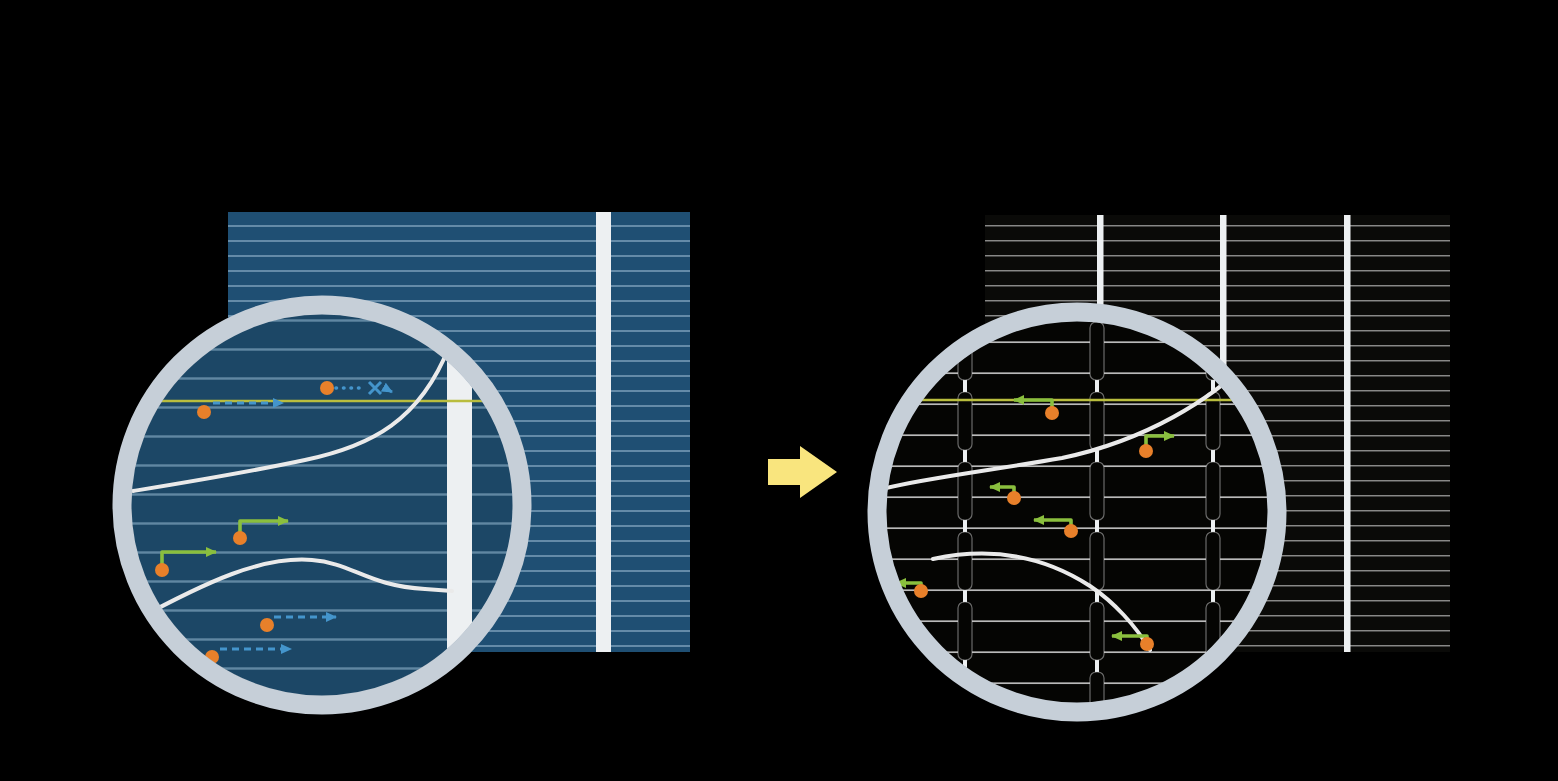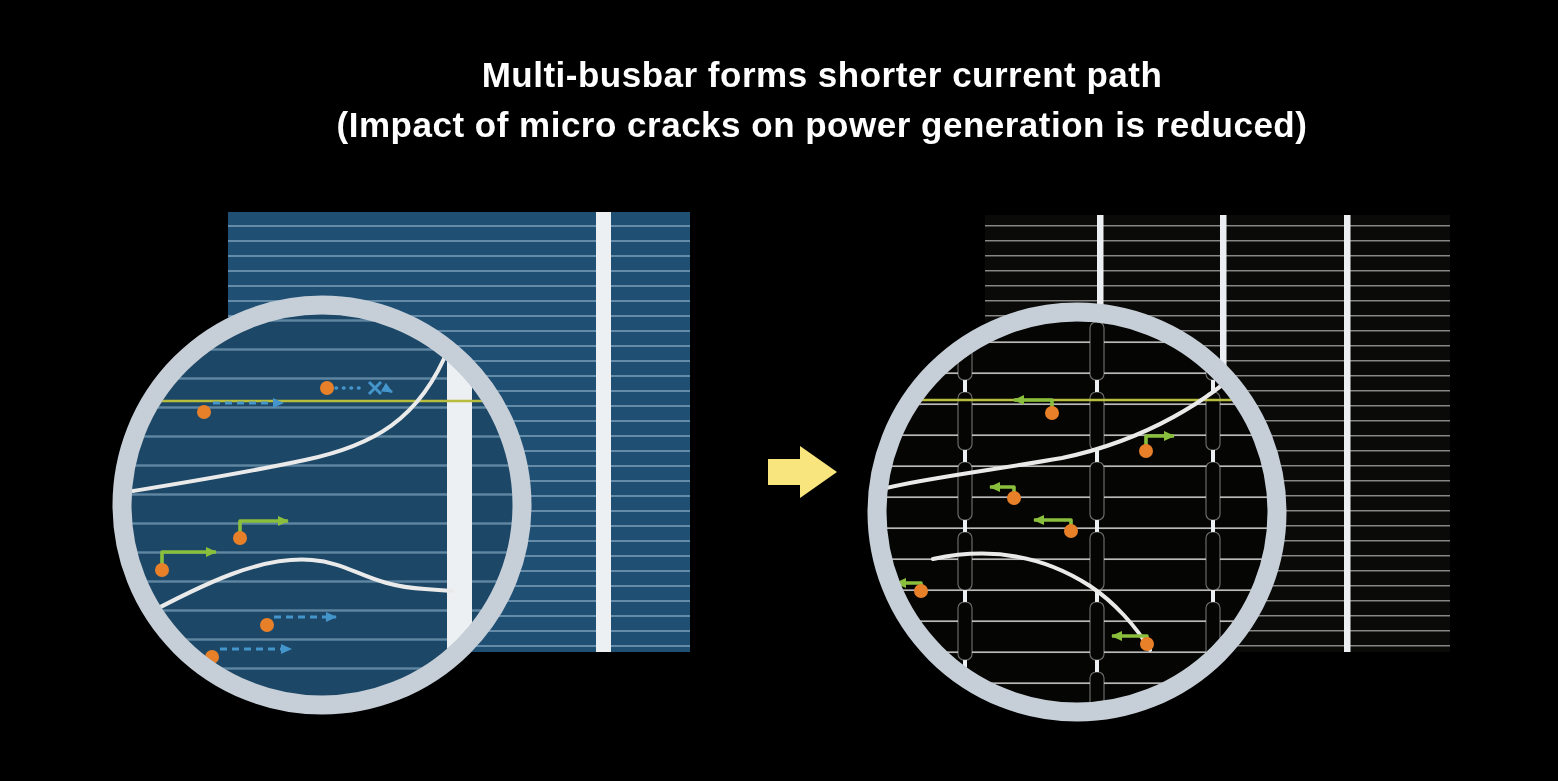--- a/index.html
+++ b/index.html
@@ -32,24 +32,20 @@
   .f-orange{fill:var(--electron-dot)}
   .f-blue{fill:var(--long-path-blue)}
   .f-green{fill:var(--short-path-green)}
   .f-yellow{fill:var(--transition-arrow)}
 </style>
 </head>
 <body>
 
 <div class="stage">
 
-  <div class="title">
-    <div>Multi-busbar forms shorter current path</div>
-    <div>(Impact of micro cracks on power generation is reduced)</div>
-  </div>
 
   <svg class="gfx" width="1558" height="781" viewBox="0 0 1558 781">
     <defs>
       <pattern id="patLCell" width="10" height="15" patternUnits="userSpaceOnUse">
         <rect width="10" height="15" class="f-cell-blue"></rect>
         <line x1="0" y1="1" x2="10" y2="1" class="s-blue-finger"></line>
       </pattern>
       <pattern id="patLLens" width="10" height="29" patternUnits="userSpaceOnUse">
         <rect width="10" height="29" class="f-lens-blue"></rect>
         <line x1="0" y1="1.5" x2="10" y2="1.5" class="s-blue-finger-lg"></line>

